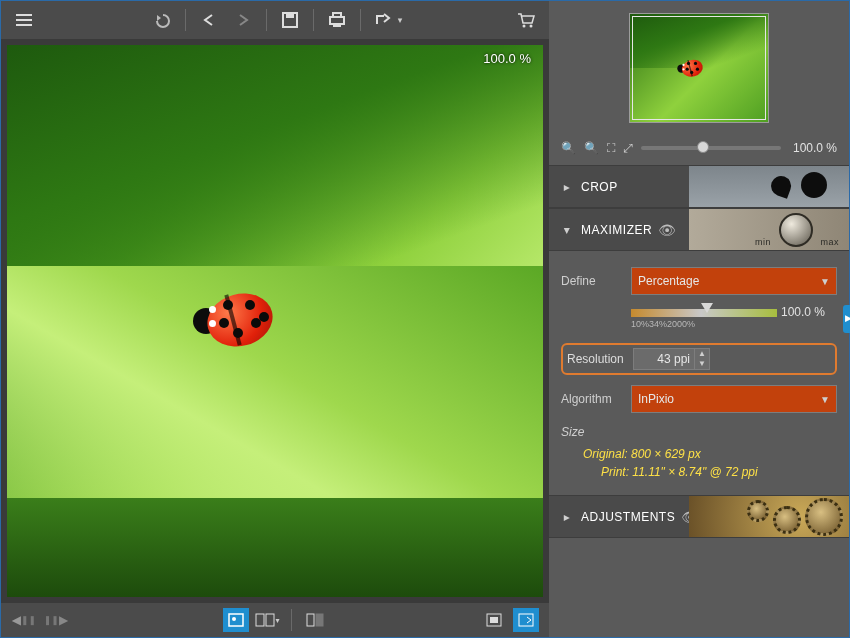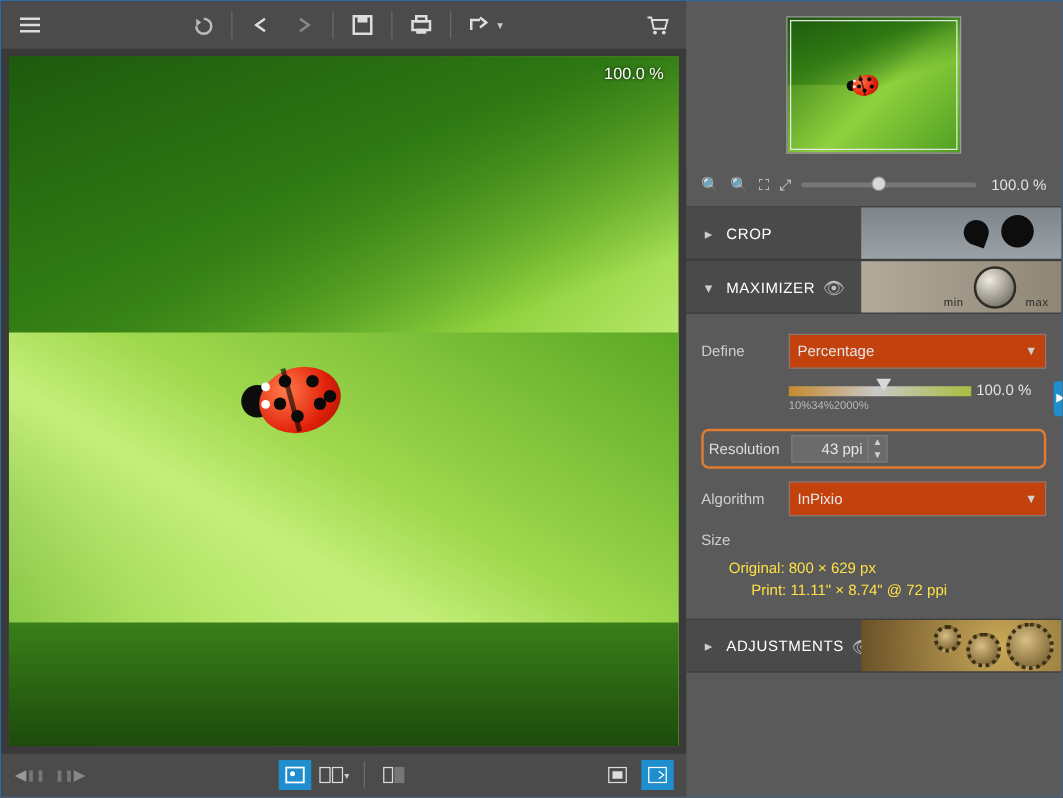--- a/index.html
+++ b/index.html
@@ -73,21 +73,21 @@
   .pctslider .ticks{position:absolute;left:0;right:0;top:14px;display:flex;justify-content:flex-start;font-size:9px;color:#b8b8b8;}
   .pctval{position:absolute;right:12px;color:#e2e2e2;}
   .pctwrap{position:relative;}
   .highlight{border:2px solid #e07b2f;border-radius:6px;padding:3px 4px;display:flex;align-items:center;gap:8px;}
   .spin{display:flex;align-items:center;background:#6b6b6b;border:1px solid #7d7d7d;height:22px;}
   .spin .val{width:60px;text-align:right;padding-right:4px;color:#e6e6e6;}
   .spin .arrows{display:flex;flex-direction:column;border-left:1px solid #7d7d7d;}
   .spin .ar{width:14px;height:10px;display:flex;align-items:center;justify-content:center;color:#cfcfcf;font-size:8px;line-height:1;}
   .shslider{flex:1;position:relative;height:4px;background:#777;border-radius:2px;}
   .shslider .knob{position:absolute;top:-5px;width:12px;height:12px;border-radius:50%;background:#d8d8d8;border:1px solid #888;}
-  .sizebox{margin-top:2px;color:#cfcfcf;}
+  .sizebox{margin-top:2px;color:#cfcfcf;font-style:italic;}
   .sizebox .hdr{margin-bottom:6px;}
   .sizebox .line{padding:2px 0 2px 22px;color:#fde047;}
   .side-handle{position:absolute;right:0;top:50%;width:10px;height:28px;background:#1f8ecf;transform:translate(4px,-50%);border-radius:3px 0 0 3px;}
 </style>
 </head>
 <body>
 
 <div class="window">
 
 

